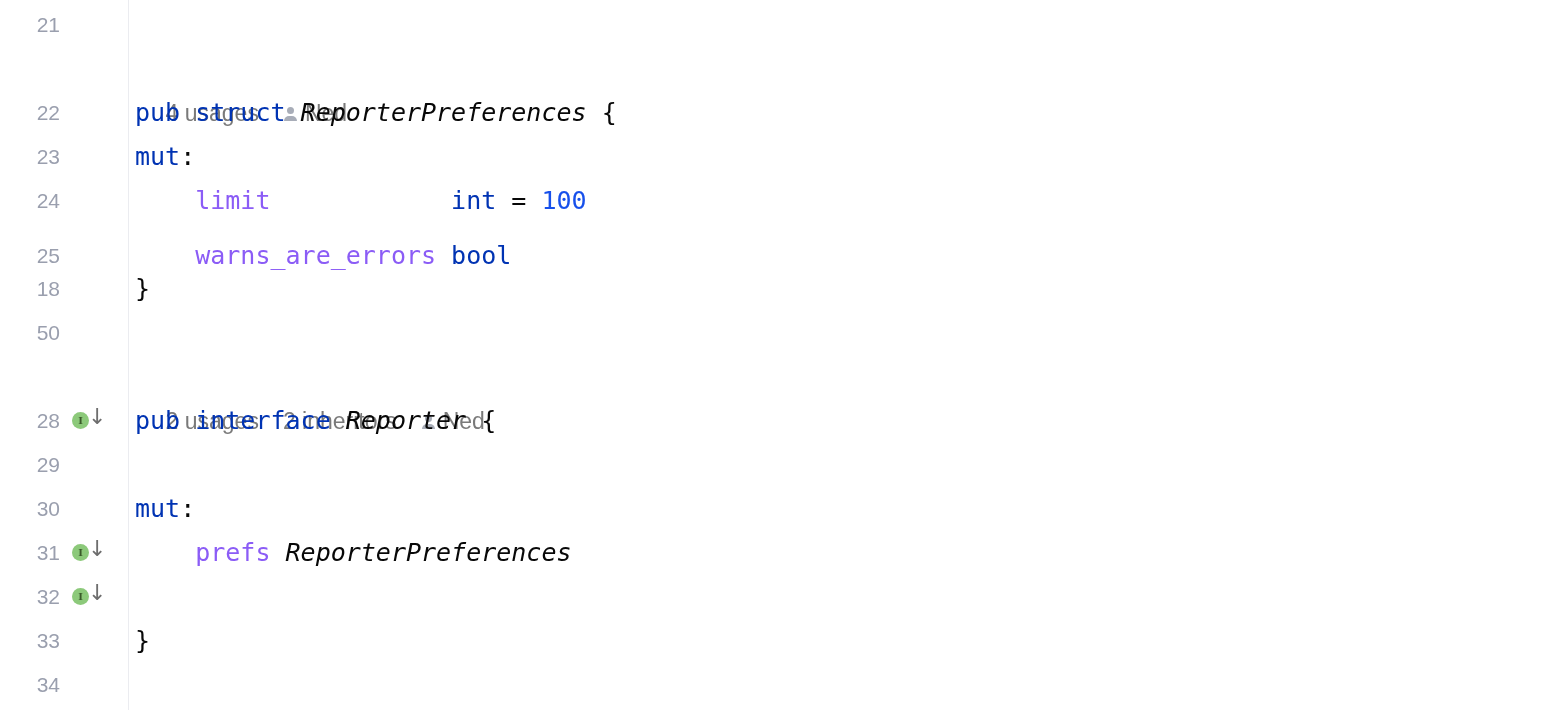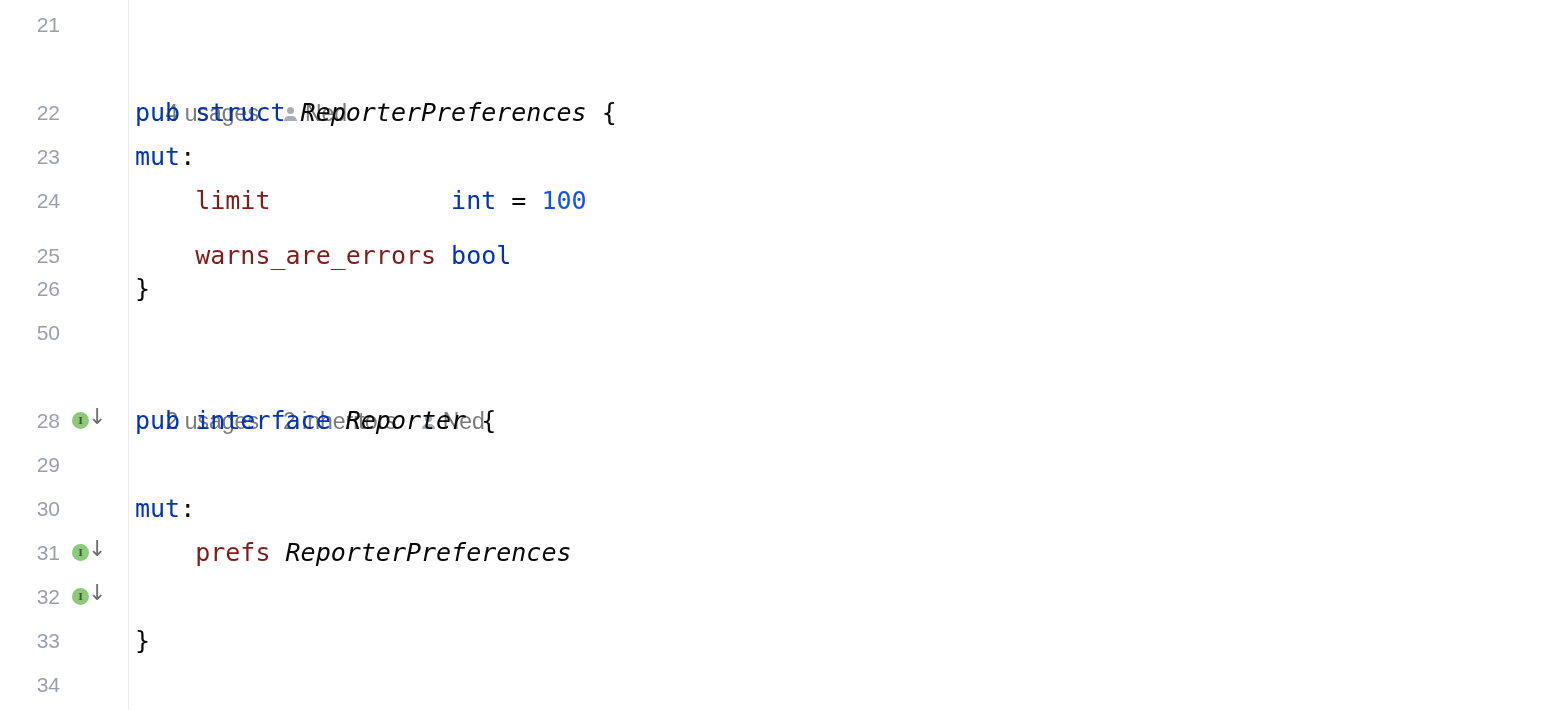--- a/index.html
+++ b/index.html
@@ -7,21 +7,21 @@
   .gutter-line { position:absolute; left:128px; top:0; width:1px; height:710px; background:#ebecf0; }
   .row { position:absolute; left:0; width:1542px; height:44px; }
   .ln { position:absolute; left:0; width:60px; text-align:right; color:#9a9fae; font-family:"Liberation Sans", sans-serif; font-size:21px; line-height:44px; }
   .code { position:absolute; left:135px; font-size:25px; line-height:44px; white-space:pre; color:#080808; }
   .hint { position:absolute; left:140px; font-family:"Liberation Sans", sans-serif; font-size:23px; line-height:44px; color:#7a7a7a; white-space:pre;text-align:center; }
   .hint span { margin-right:24px; }
   .person { display:inline-block; width:14px; height:16px; position:relative; vertical-align:-1px; margin-right:8px; }
   .person:before { content:""; position:absolute; left:4px; top:1px; width:7px; height:7px; border-radius:50%; background:#a8adb8; }
   .person:after { content:""; position:absolute; left:1px; top:10px; width:13px; height:5px; border-radius:6px 6px 0 0; background:#a8adb8; }
   .kw { color:#0033b3; }
-  .fld { color:#7f1d1d; }
+  .fld { color:#8b5cf6; }
   .fn { color:#00627a; }
   .num { color:#1750eb; }
   .ty { font-style:italic; }
   .impl { position:absolute; left:72px; top:11px; width:26px; height:22px; }
   .impl .dot { position:absolute; left:0; top:2px; width:17px; height:17px; border-radius:50%; background:#8cc97a; color:#3a5a2a; font-family:"DejaVu Serif", serif; font-size:10px; font-weight:bold; text-align:center; line-height:17px; }
   .impl .arr { position:absolute; left:16px; top:-4px; color:#6e6e6e; font-family:"DejaVu Sans", sans-serif; font-size:22px; line-height:22px; }
 </style>
 </head>
 <body>
 
@@ -51,21 +51,21 @@
   <div class="ln">24</div>
   <div class="code">    <span class="fld">limit</span>            <span class="kw">int</span><span> = </span><span class="num">100</span></div>
 </div>
 
 <div class="row" style="top:234px">
   <div class="ln">25</div>
   <div class="code">    <span class="fld">warns_are_errors</span> <span class="kw">bool</span></div>
 </div>
 
 <div class="row" style="top:267px">
-  <div class="ln">26</div>
+  <div class="ln">18</div>
   <div class="code"><span>}</span></div>
 </div>
 
 <div class="row" style="top:311px">
   <div class="ln">50</div>
 </div>
 
 <div class="row" style="top:355px">
   <div class="hint">
     <span>2 usages</span><span>2 inheritors</span><i class="person"></i><span>Ned</span>

